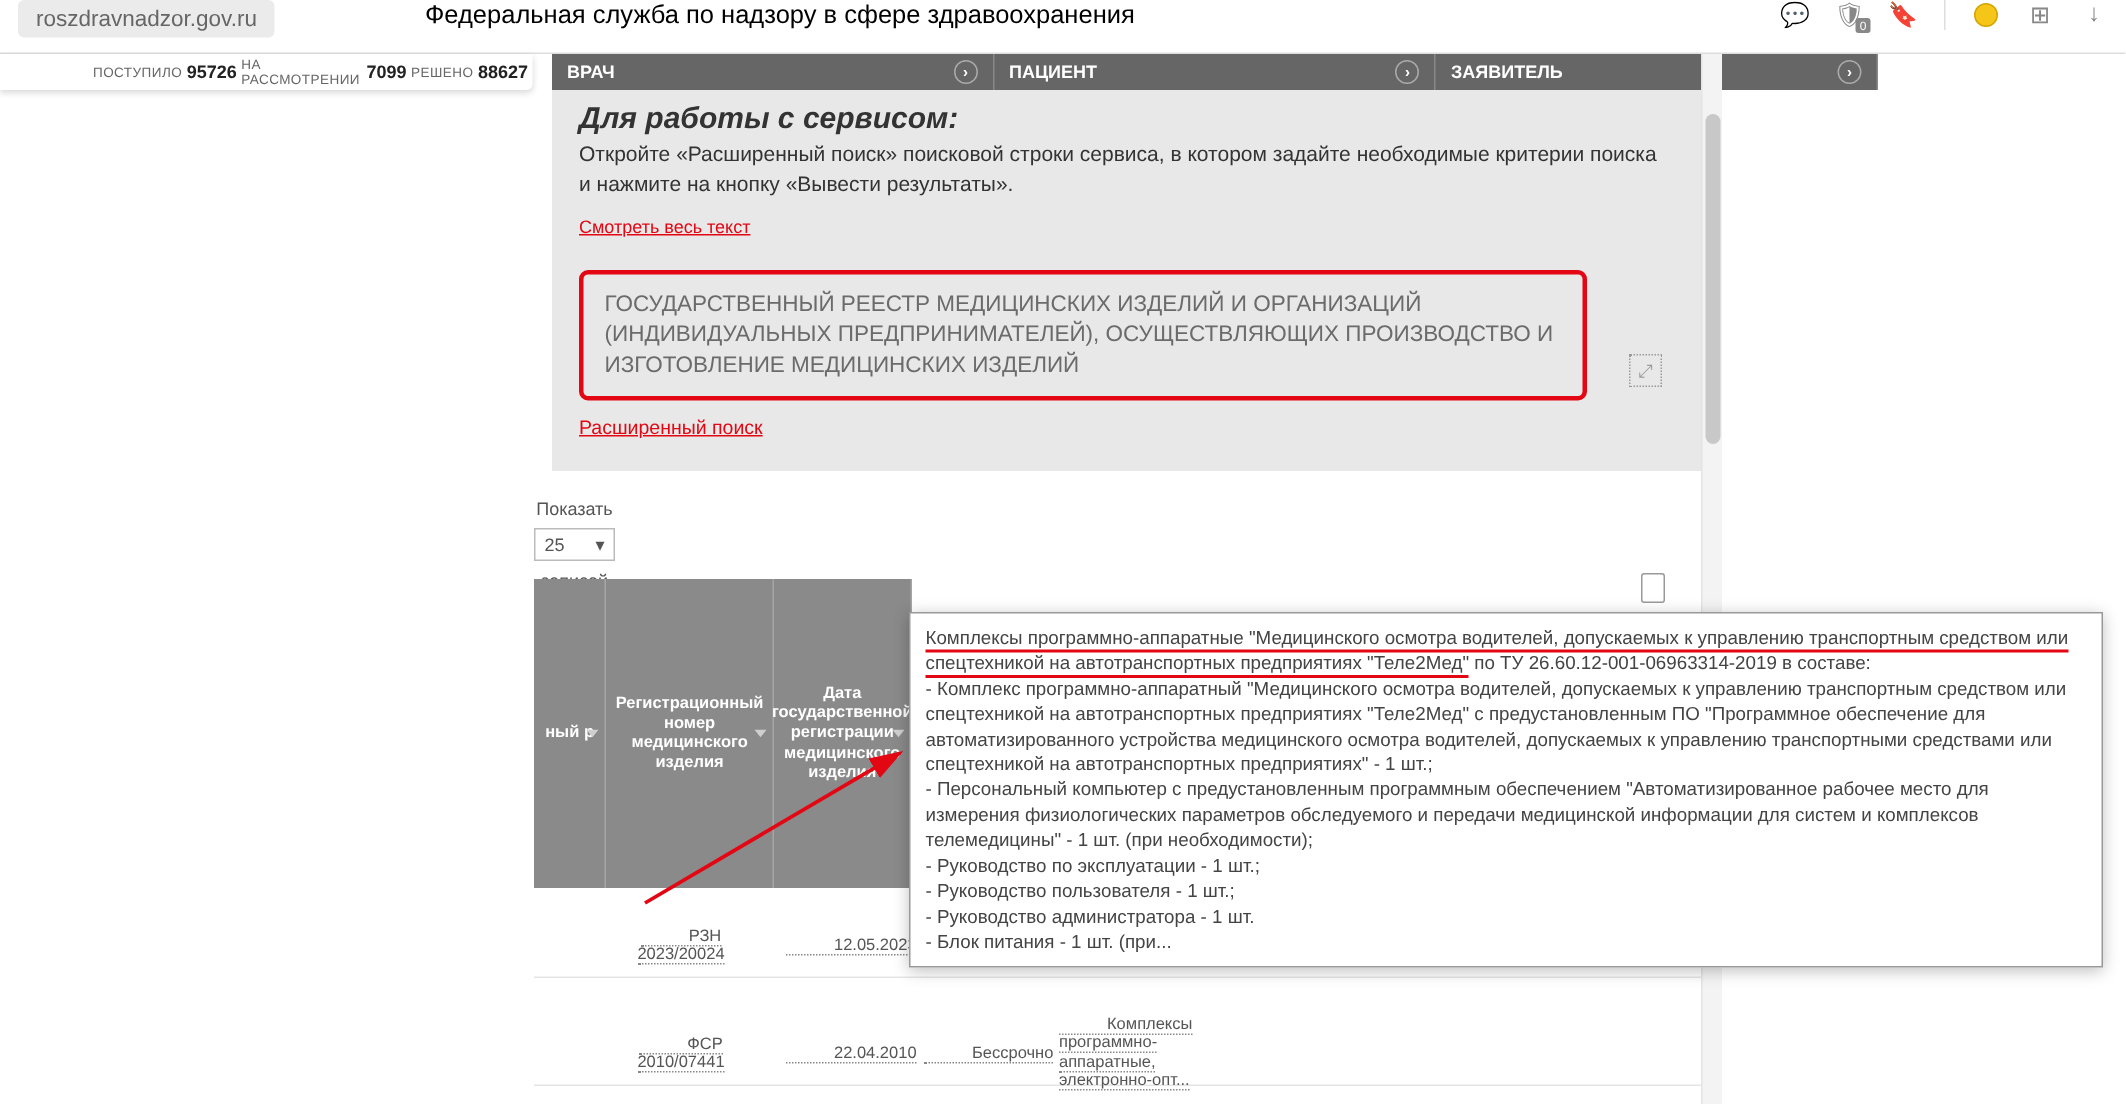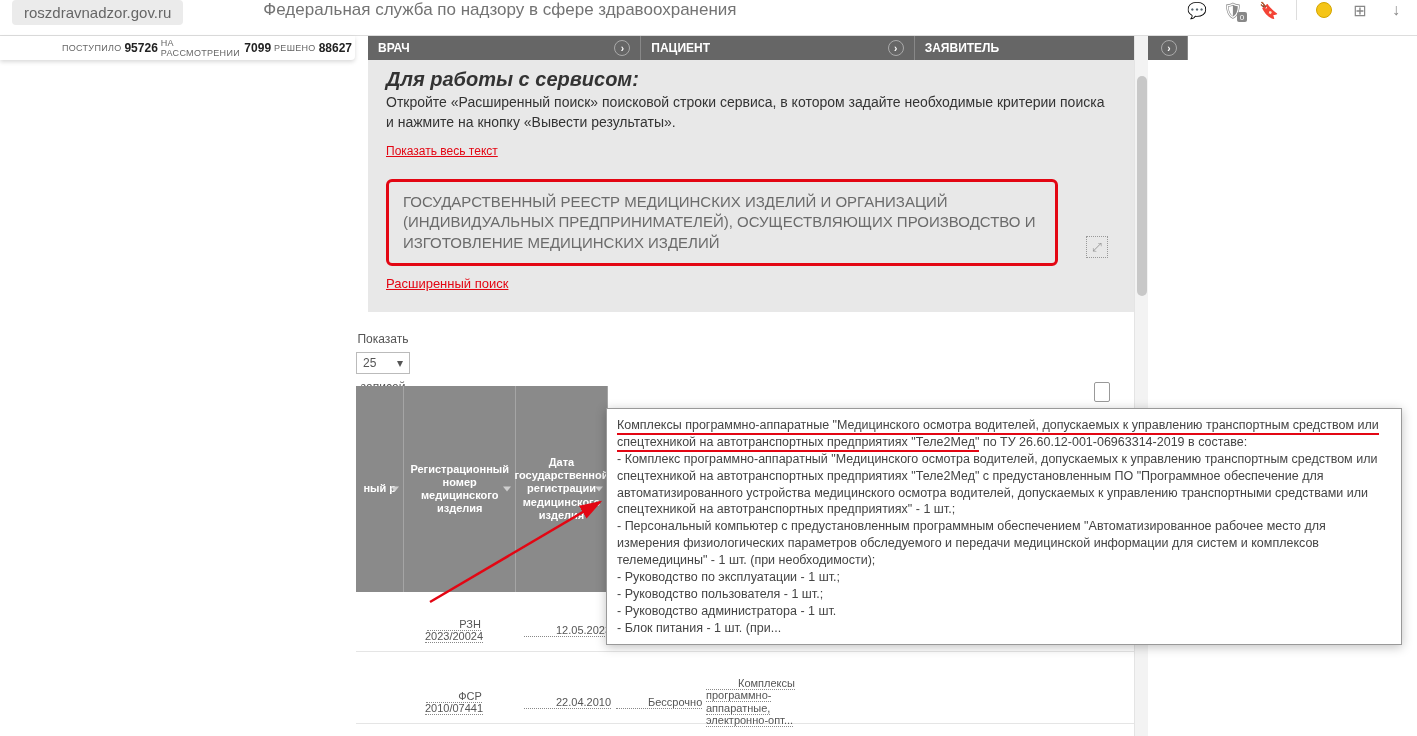--- a/index.html
+++ b/index.html
@@ -1,32 +1,32 @@
 <!DOCTYPE html>
 <html><head>
 <meta charset="utf-8">
 <style>
   * { box-sizing: border-box; }
   html, body { margin:0; padding:0; font-family: "Segoe UI", Arial, sans-serif; color:#333; }
   body { width:1417px; height:736px; overflow:hidden; background:#fff; }
 
   .topbar { height:36px; border-bottom:1px solid #ddd; display:flex; align-items:flex-start; padding:0 12px; }
   .url-pill { background:#ebebeb; color:#666; padding:4px 12px; border-radius:4px; font-size:15px; }
-  .site-title { margin-left:80px; font-size:17px; color:#737373; }
+  .site-title { margin-left:100px; font-size:17px; color:#000000; }
   .top-icons { margin-left:auto; display:flex; align-items:center; gap:18px; }
   .top-icons .ico { width:18px; height:18px; display:flex; align-items:center; justify-content:center; color:#888; font-size:16px; position:relative; }
   .top-icons .sep { width:1px; height:20px; background:#ddd; }
   .yellow-dot { width:16px; height:16px; border-radius:50%; background:#f5c518; border:1px solid #d4a500; }
   .badge0 { position:absolute; bottom:-3px; right:-5px; background:#888; color:#fff; font-size:8px; width:10px; height:10px; border-radius:2px; display:flex; align-items:center; justify-content:center; }
 
   .statsbar { height:24px; display:flex; align-items:center; justify-content:flex-start; padding-left:62px; width:355px; box-shadow:0 2px 4px rgba(0,0,0,0.15); border-bottom-right-radius:4px; }
   .statsbar span { font-size:9px; color:#666; text-transform:uppercase; letter-spacing:0.3px; }
   .statsbar b { font-size:12px; color:#222; margin:0 3px; }
 
-  .tabsrow { position:absolute; top:36px; left:368px; width:820px; height:24px; display:flex; background:#666; }
+  .tabsrow { position:absolute; top:36px; left:368px; width:884px; height:24px; display:flex; background:#666; }
   .tabitem { flex:1; display:flex; align-items:center; justify-content:space-between; padding:0 10px; color:#fff; font-size:12px; font-weight:600; border-right:1px solid #888; text-transform:uppercase; }
   .tabitem .chev { width:16px; height:16px; border:1px solid #aaa; border-radius:50%; display:flex; align-items:center; justify-content:center; font-size:10px; }
 
   .mainpane { position:absolute; top:60px; left:368px; width:766px; background:#e8e8e8; padding:8px 18px 20px 18px; }
   .svc-title { font-style:italic; font-weight:600; font-size:20px; color:#333; }
   .svc-text { font-size:14px; color:#333; margin-top:2px; line-height:1.4; }
   .see-full { color:#e30613; font-size:12px; text-decoration:underline; display:inline-block; margin-top:12px; }
 
   .redbox { border:3px solid #e30613; border-radius:6px; padding:10px 14px; margin-top:20px; color:#6b6b6b; font-size:15px; line-height:1.35; width:672px; }
   .expand-ico { position:absolute; right:26px; top:176px; width:22px; height:22px; border:1px dotted #999; color:#999; display:flex; align-items:center; justify-content:center; font-size:12px; }
@@ -96,21 +96,21 @@
     </div>
   <div class="tabitem">
       <span>ЗАЯВИТЕЛЬ</span>
       <span class="chev">›</span>
     </div>
 </div>
 
 <div class="mainpane">
   <div class="svc-title">Для работы с сервисом:</div>
   <div class="svc-text">Откройте «Расширенный поиск» поисковой строки сервиса, в котором задайте необходимые критерии поиска и нажмите на кнопку «Вывести результаты».</div>
-  <a class="see-full">Показать весь текст</a>
+  <a class="see-full">Смотреть весь текст</a>
 
   <div class="redbox">ГОСУДАРСТВЕННЫЙ РЕЕСТР МЕДИЦИНСКИХ ИЗДЕЛИЙ И ОРГАНИЗАЦИЙ (ИНДИВИДУАЛЬНЫХ ПРЕДПРИНИМАТЕЛЕЙ), ОСУЩЕСТВЛЯЮЩИХ ПРОИЗВОДСТВО И ИЗГОТОВЛЕНИЕ МЕДИЦИНСКИХ ИЗДЕЛИЙ</div>
   <div class="expand-ico">⤢</div>
 
   <a class="adv">Расширенный поиск</a>
 
   <div class="xls-ico"></div>
 </div>
 
 <div class="showrow">

